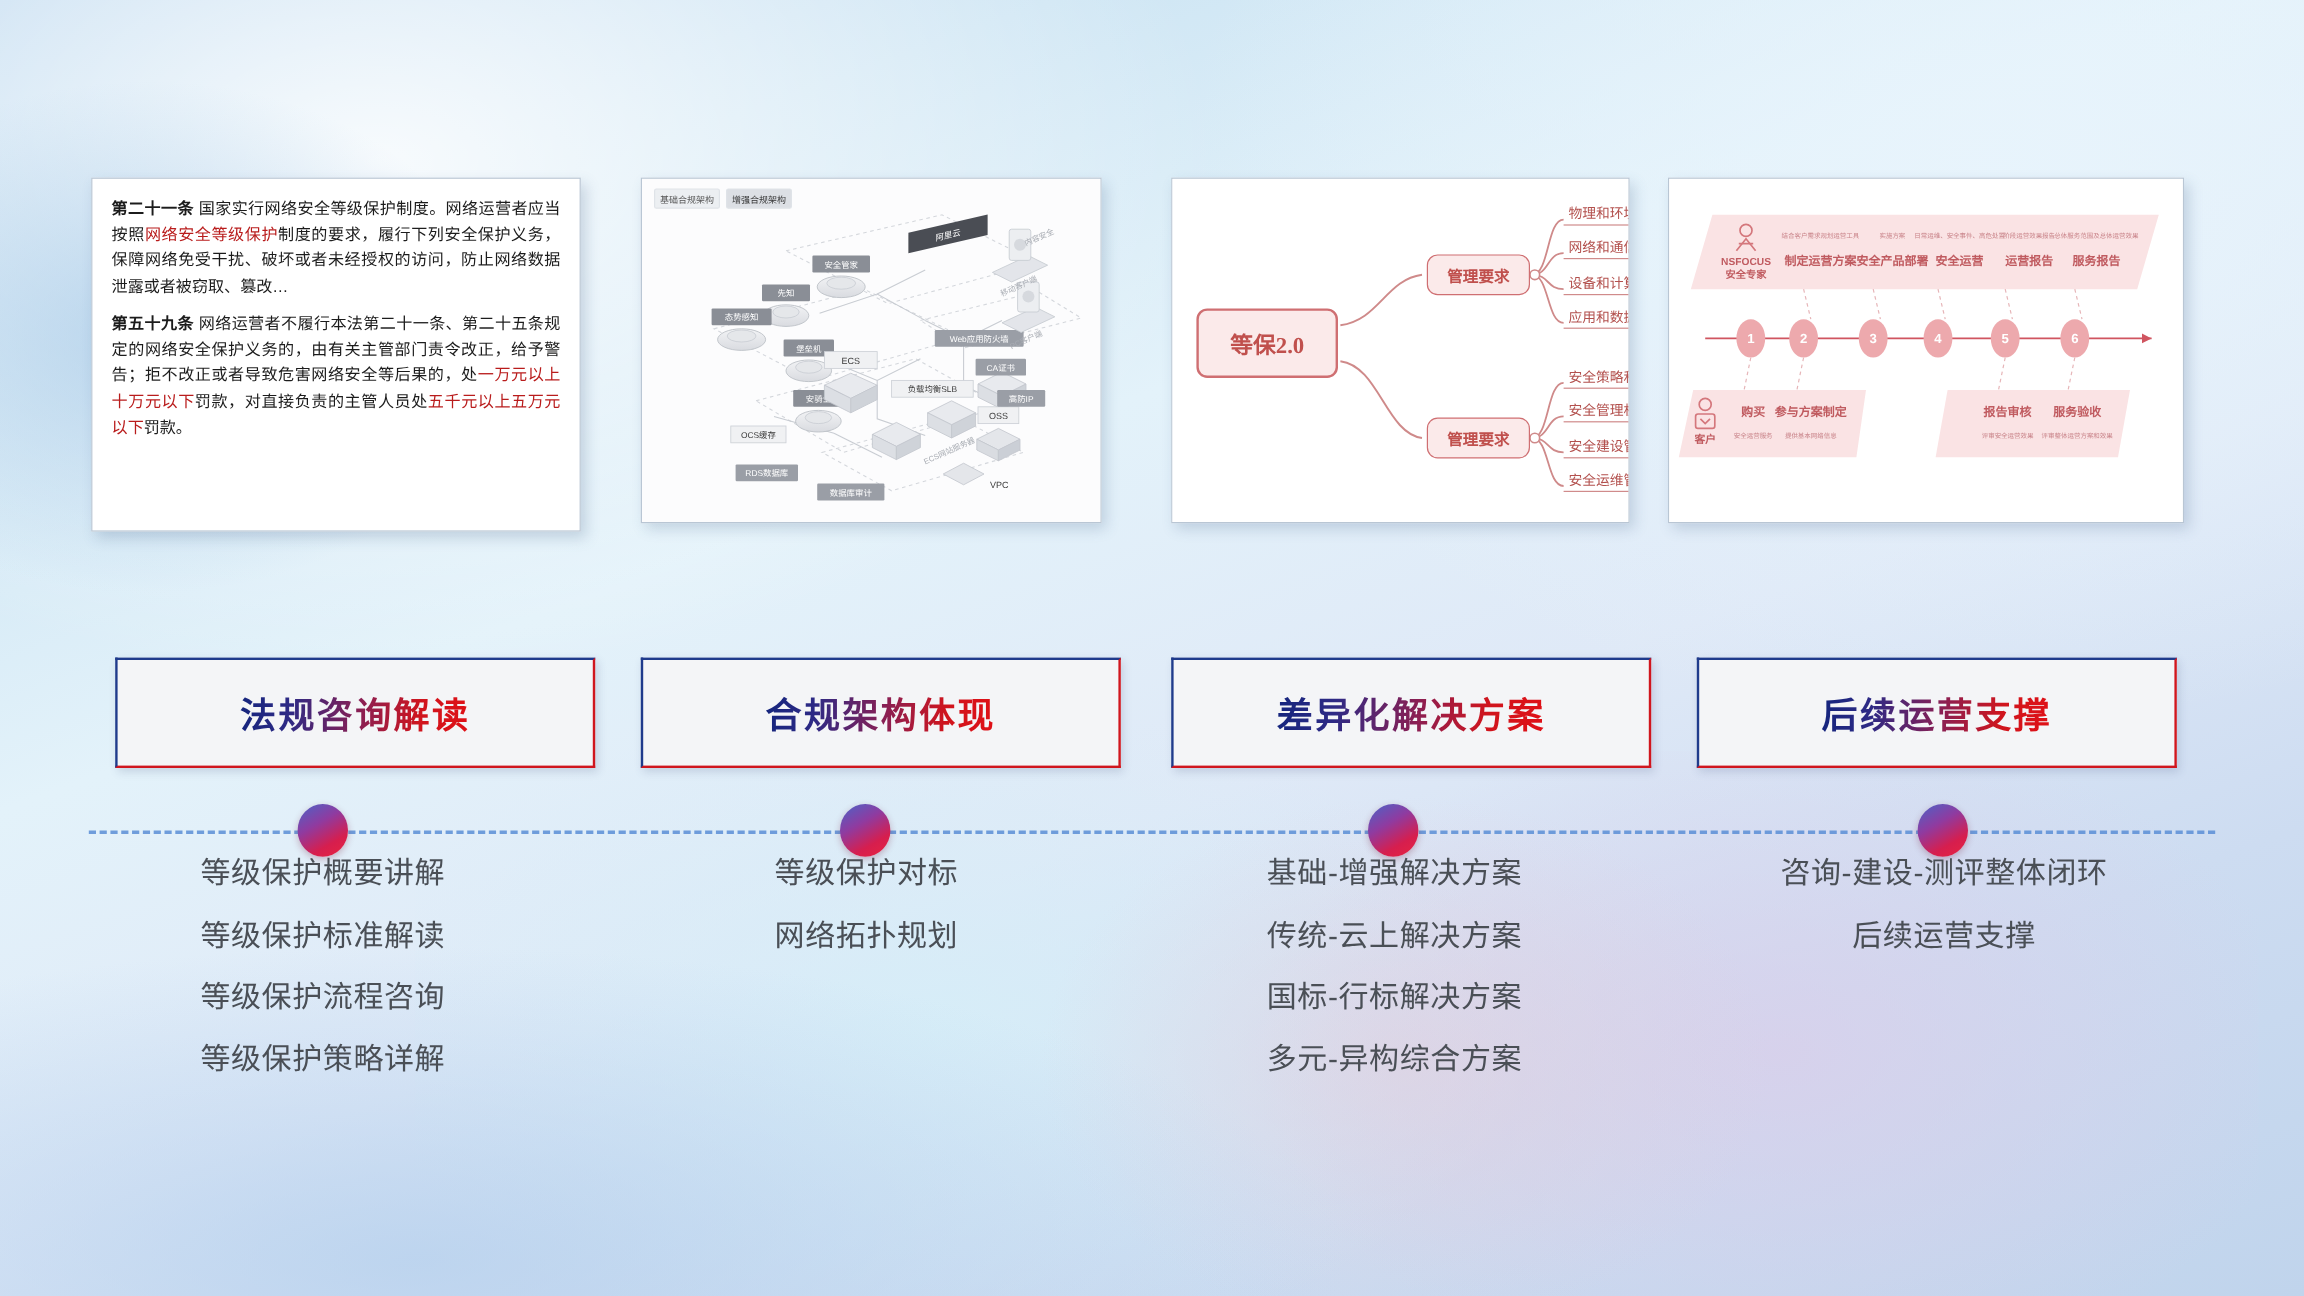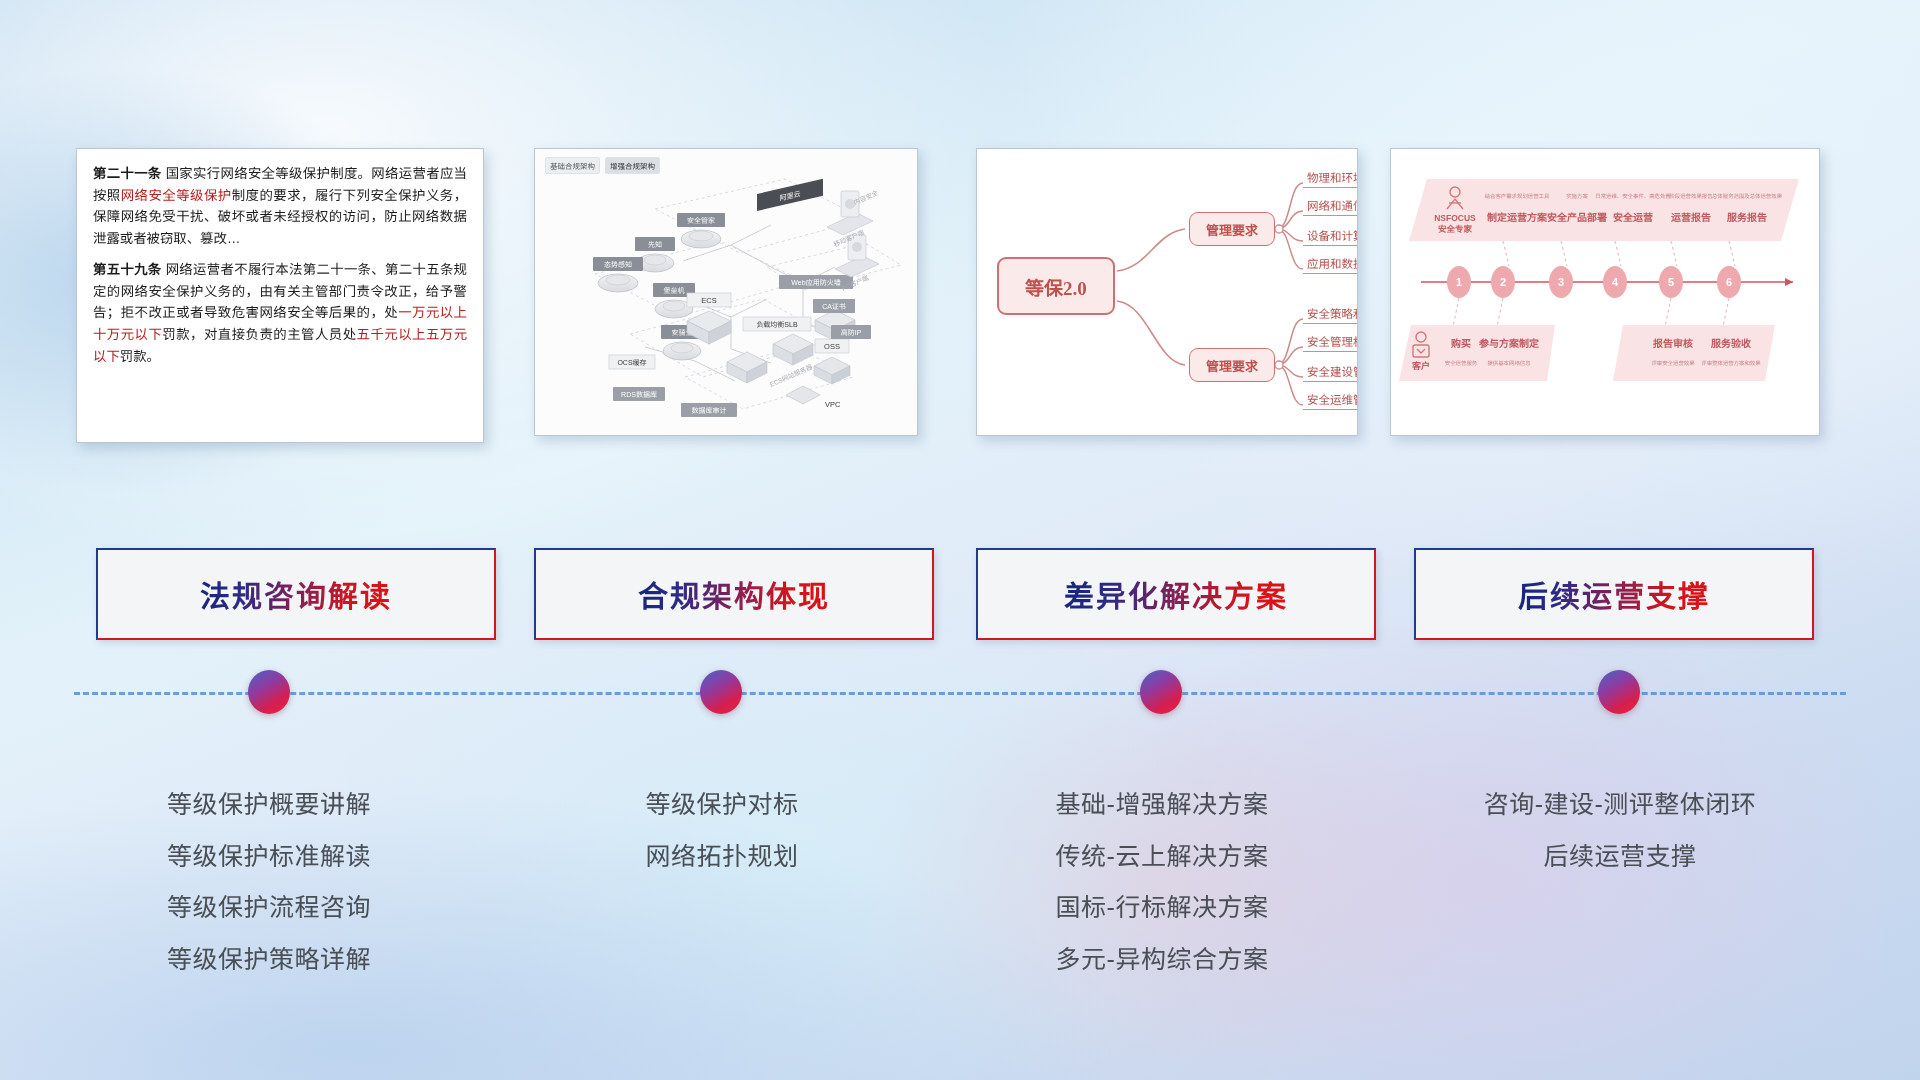--- a/index.html
+++ b/index.html
@@ -115,21 +115,21 @@
     position:absolute;top:10px;width:42px;height:44px;border-radius:50%;
     background:linear-gradient(150deg,#4a64c8 0%,#8f3ba0 38%,#d61e4e 72%,#e8243f 100%);
     box-shadow:0 2px 6px rgba(120,30,60,.3);
   }
   .dot-1{left:248px;}
   .dot-2{left:700px;}
   .dot-3{left:1140px;}
   .dot-4{left:1598px;}
 
   
-  .lists{position:absolute;left:0;top:784px;width:1916px;height:220px;}
+  .lists{position:absolute;left:0;top:708px;width:1916px;height:220px;}
   .col{position:absolute;top:0;width:400px;text-align:center;}
   .col-1{left:69px;}
   .col-2{left:522px;}
   .col-3{left:962px;}
   .col-4{left:1420px;}
   .li{
     font-size:25px;color:#4a4f56;line-height:1.62;
     margin:0 0 11px 0;letter-spacing:.5px;white-space:nowrap;
   }
 </style>

